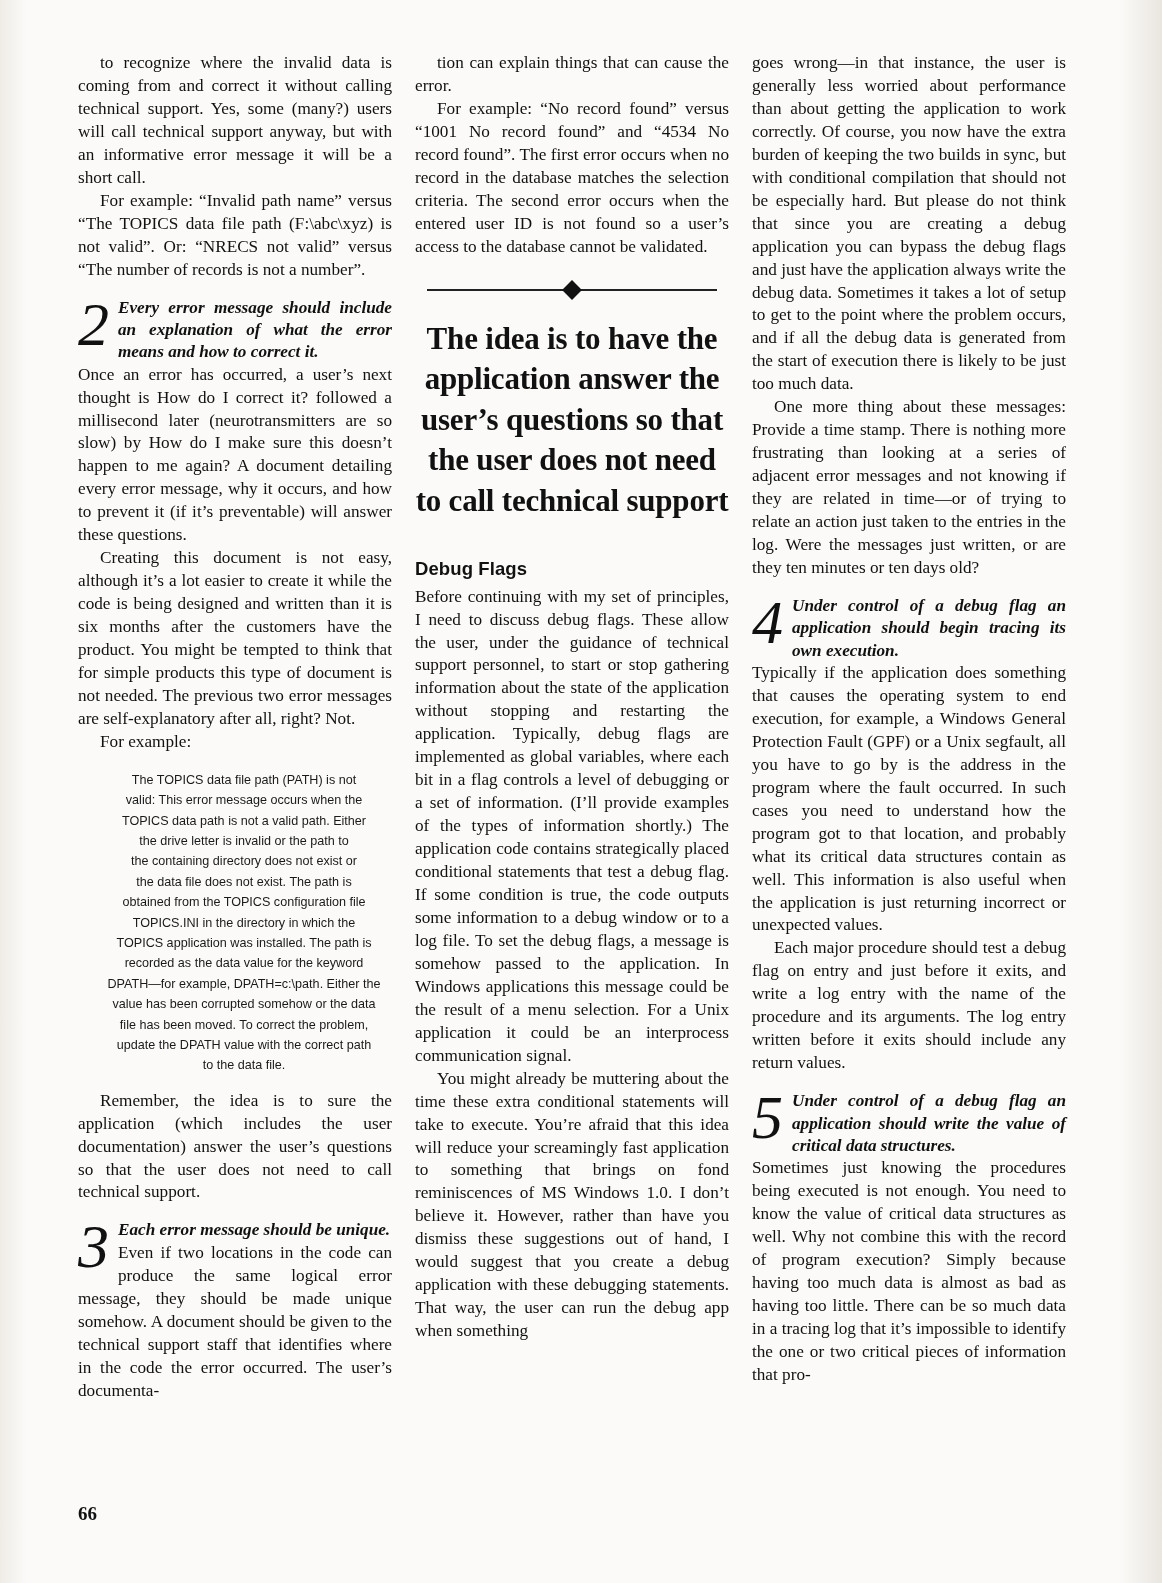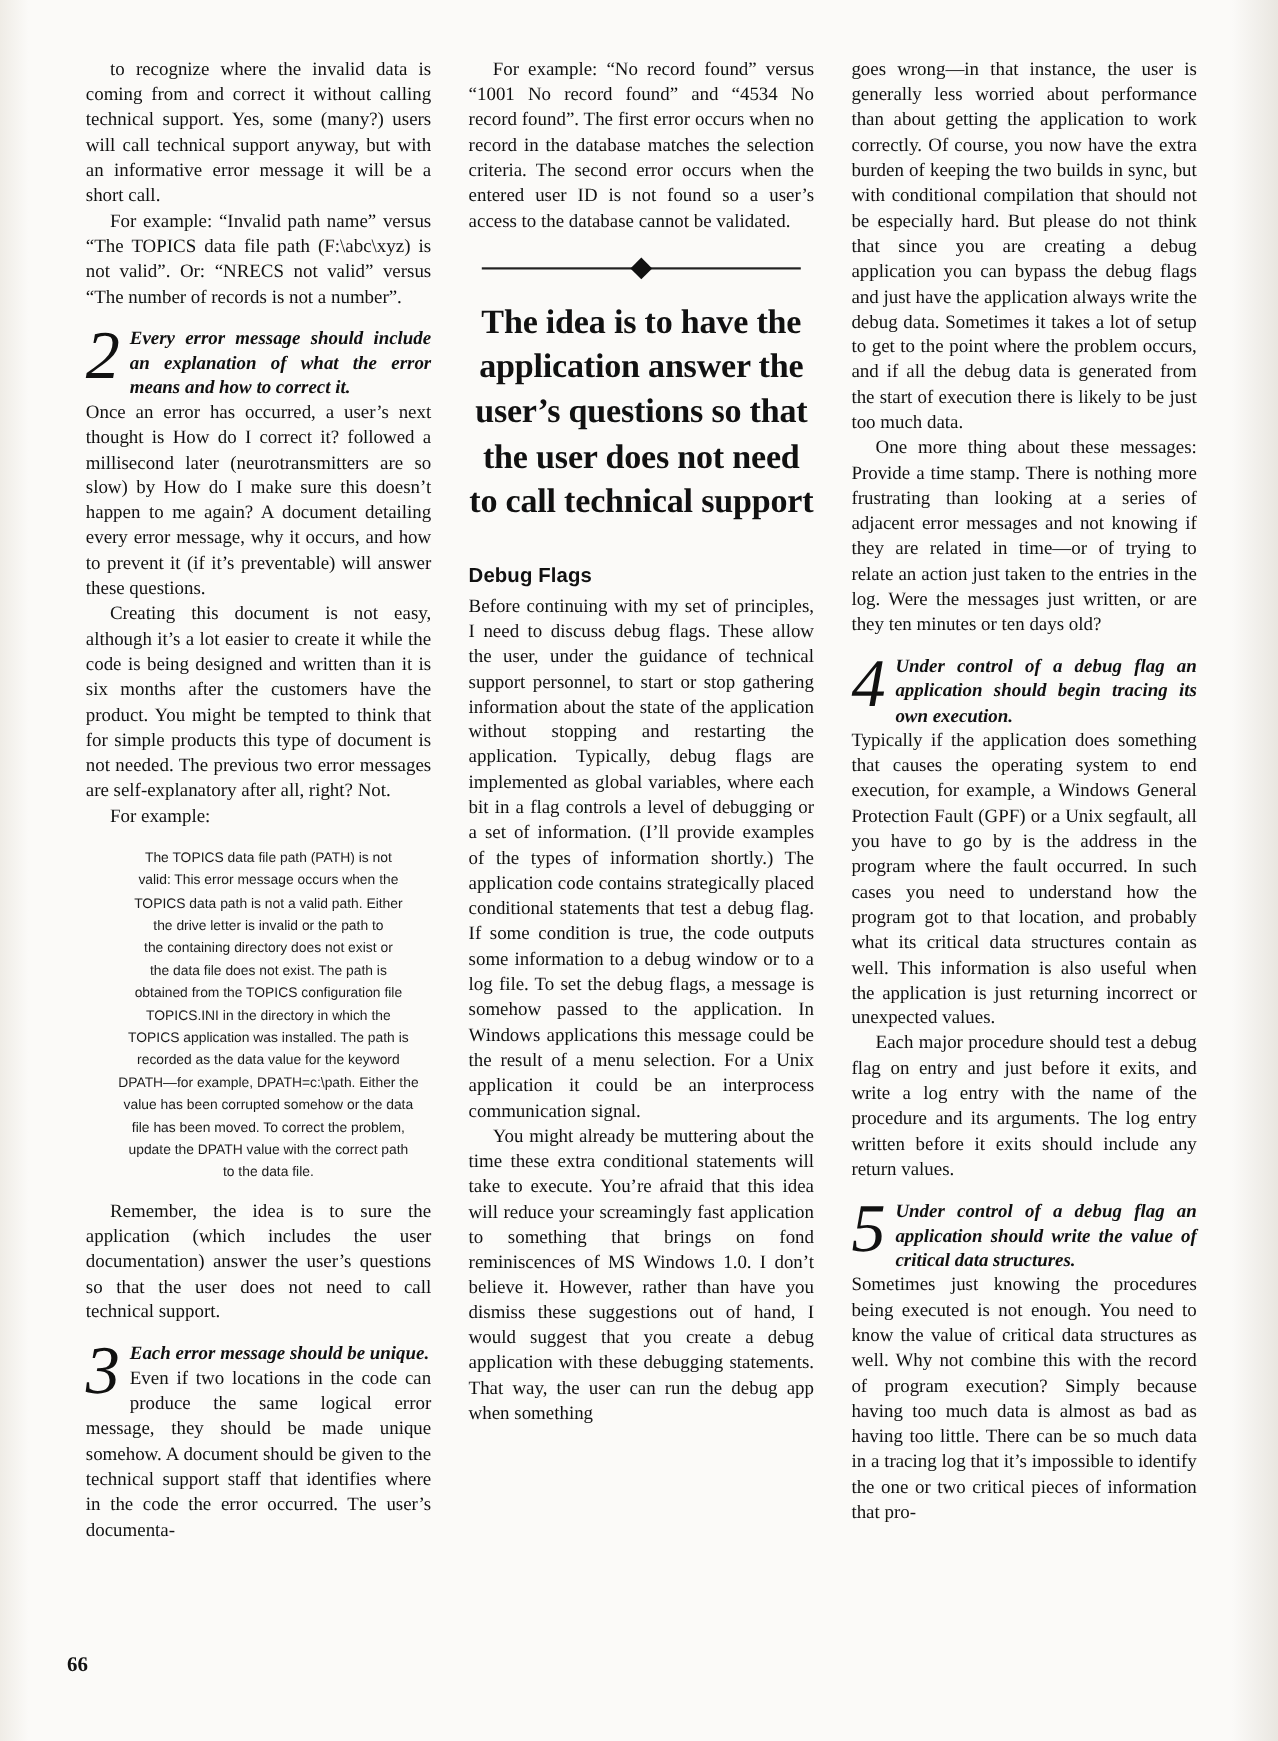--- a/index.html
+++ b/index.html
@@ -28,21 +28,21 @@
     background:
       linear-gradient(to right, #efece6 0px, #fbfaf8 26px, #fbfaf8 1120px, #e9e6e0 1162px);
   }
   .columns {
     position: absolute;
     left: 78px;
     top: 52px;
     width: 1010px;
     height: 1420px;
     display: flex;
-    gap: 34px;
+    gap: 23px;
   }
   .col {
     width: 314px;
     position: relative;
   }
   p {
     margin: 0;
     font-size: 17.2px;
     line-height: 1.335;
     text-align: justify;
@@ -134,21 +134,21 @@
     font-family: "Liberation Sans", sans-serif;
     font-size: 18.5px;
     font-weight: 700;
     margin: 0 0 6px 0;
     letter-spacing: 0.1px;
   }
 
   
   .footer {
     position: absolute;
-    left: 61px;
+    left: 78px;
     right: 74px;
     bottom: 56px;
     height: 24px;
   }
   .folio {
     position: absolute;
     left: 0;
     top: 0;
     font-size: 19px;
     font-weight: 700;
@@ -214,20 +214,21 @@
         <p>Remember, the idea is to sure the application (which includes the user documentation) answer the user’s questions so that the user does not need to call technical support.</p>
 
         <div class="principle">
           <span class="num">3</span>
           <p class="lead">Each error message should be unique.</p>
           <p class="cont">Even if two locations in the code can produce the same logical error message, they should be made unique somehow. A document should be given to the technical support staff that identifies where in the code the error occurred. The user’s documenta-</p>
         </div>
       </div>
 
       <div class="col">
+        <p>tion can explain things that can cause the error.</p>
         <p>For example: “No record found” versus “1001 No record found” and “4534 No record found”. The first error occurs when no record in the database matches the selection criteria. The second error occurs when the entered user ID is not found so a user’s access to the database cannot be validated.</p>
 
         <div class="rule-wrap">
           <div class="line"></div>
           <div class="diamond"></div>
         </div>
 
         <p class="pullquote">The idea is to have the application answer the user’s questions so that the user does not need to call technical support</p>
 
         <h2 class="subhead">Debug Flags</h2>

